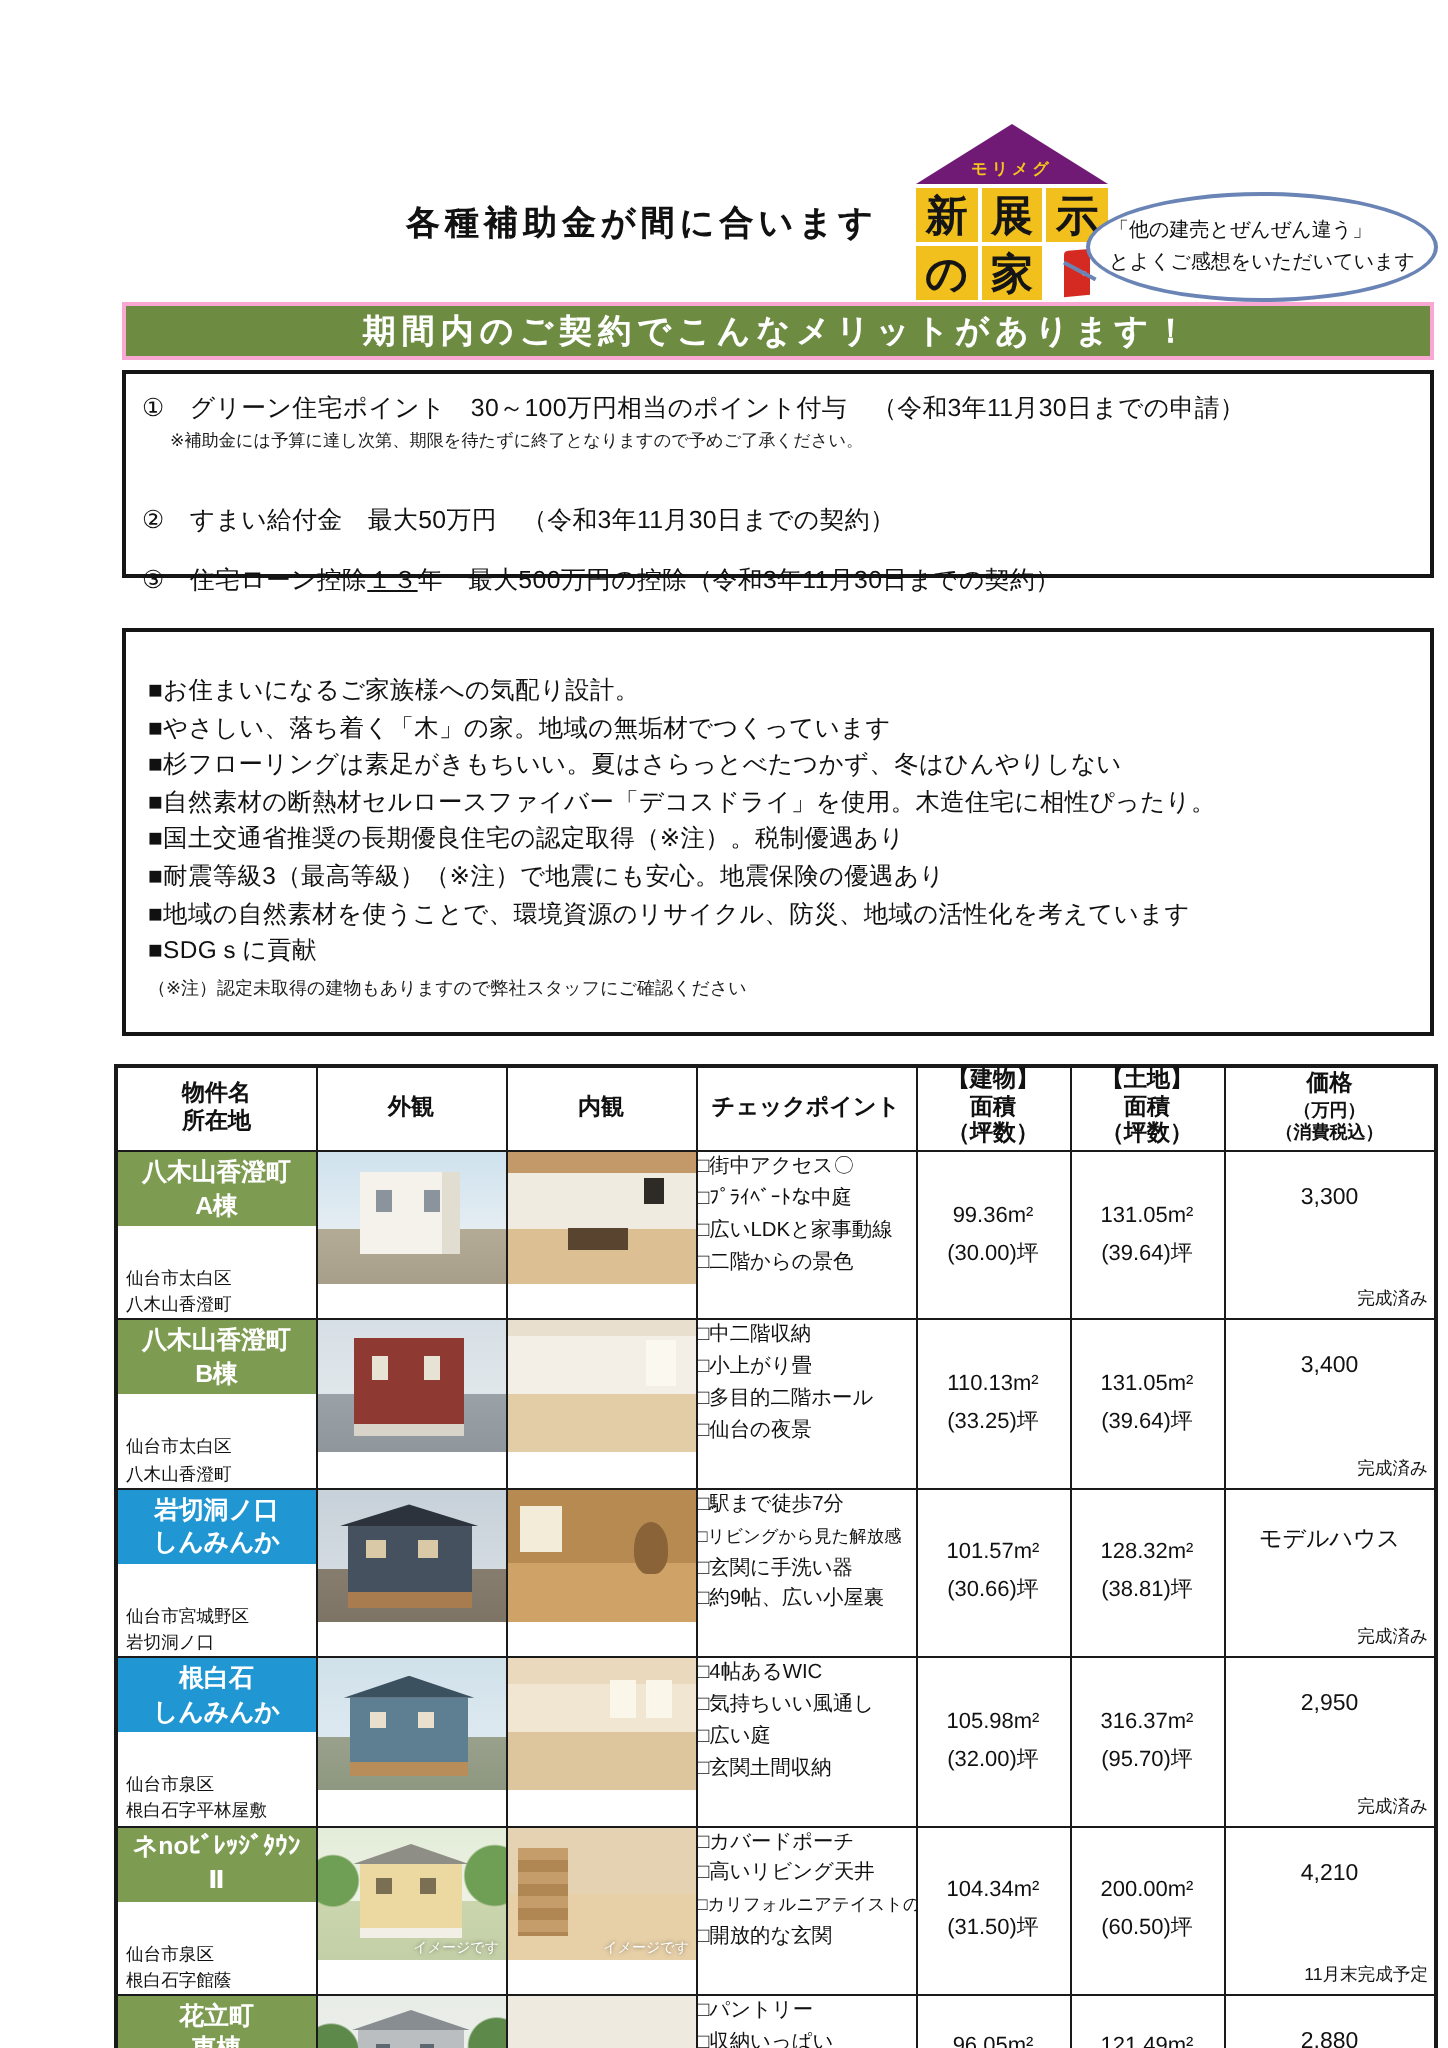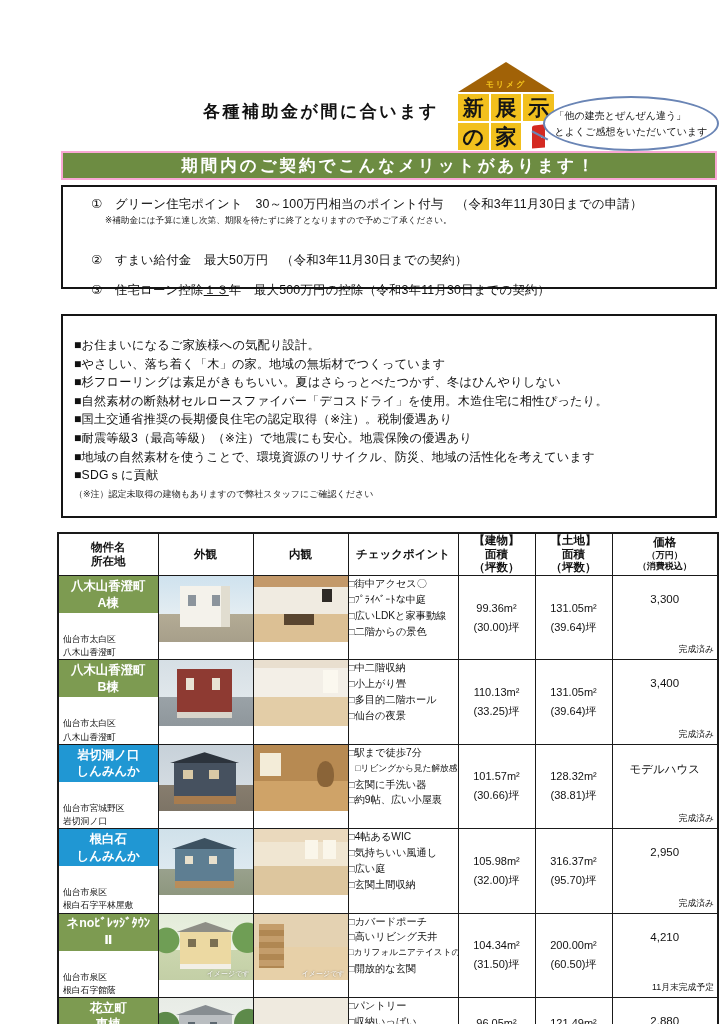--- a/index.html
+++ b/index.html
@@ -3,21 +3,21 @@
 <meta charset="utf-8">
 <style>
   html,body{margin:0;padding:0;background:#fff;}
   .page{position:relative;width:724px;height:1024px;background:#fff;overflow:hidden;
         font-family:"Liberation Sans","DejaVu Sans",sans-serif;color:#111;}
   .pre{white-space:pre-line;}
 
   
   .title{position:absolute;left:203px;top:100px;font-size:17px;font-weight:bold;letter-spacing:2.5px;}
   .logo{position:absolute;left:458px;top:62px;width:96px;height:88px;}
-  .logo-roof{position:relative;height:30px;background:#a16207;
+  .logo-roof{position:relative;height:30px;background:#701a75;
              clip-path:polygon(50% 0,100% 100%,0 100%);
              display:flex;align-items:flex-end;justify-content:center;
              color:#f5c51c;font-size:8px;font-weight:bold;letter-spacing:2px;padding-bottom:2px;box-sizing:border-box;font-family:Liberation Mono, monospace;}
   .logo-grid{display:grid;grid-template-columns:repeat(3,1fr);gap:2px;margin-top:2px;}
   .logo-cell{background:#f2c01d;color:#151515;font-weight:bold;font-size:21px;height:27px;
              display:flex;align-items:center;justify-content:center;}
   .logo-cell.doorbox{background:#fff;}
   .door{width:13px;height:23px;background:#d42a22;border-radius:2px 2px 0 0;transform:skewY(-5deg);position:relative;}
   .door::after{content:"";position:absolute;right:2px;top:11px;width:2px;height:2px;background:#fff;border-radius:50%;}
   .bubble{position:absolute;left:543px;top:96px;width:176px;height:55px;box-sizing:border-box;
@@ -28,21 +28,21 @@
           border-bottom:2px solid #6a85b5;transform:rotate(28deg);background:transparent;}
 
   
   .banner{position:absolute;left:61px;top:151px;width:656px;height:29px;box-sizing:border-box;
           background:#6d8c42;border:2px solid #f9a8d4;color:#fff;
           font-size:16.5px;font-weight:bold;letter-spacing:3px;
           display:flex;align-items:center;justify-content:center;}
 
   
   .box{position:absolute;left:61px;width:656px;box-sizing:border-box;border:2.5px solid #151515;background:#fff;}
-  .box1{top:185px;height:104px;padding:9px 28px;}
+  .box1{top:185px;height:104px;padding:9px 8px;}
   .box2{top:314px;height:204px;padding:20px 11px;}
   .item{margin:0;font-size:12.4px;letter-spacing:.2px;}
   .item.mt1{margin-top:25px;} .item.mt2{margin-top:13px;}
   .note{margin:2px 0 0 14px;font-size:8.6px;color:#1c1c1c;}
   .ul{text-decoration:underline;}
   .feat{margin:0;font-size:12.2px;line-height:18.6px;letter-spacing:.2px;}
   .box2 .note{margin:3px 0 0 0;font-size:9px;}
 
   
   .proptable{position:absolute;left:57px;top:532px;width:660px;border-collapse:collapse;table-layout:fixed;
@@ -53,21 +53,21 @@
   .proptable tbody tr{height:69px;}
   .namecell{vertical-align:top;text-align:center;}
   .name-band{min-height:37px;display:flex;align-items:center;justify-content:center;
              color:#fff;font-weight:bold;font-size:12.4px;line-height:1.35;white-space:pre-line;}
   .name-band[data-color="green"]{background:#7d9b51;}
   .name-band[data-color="blue"]{background:#2097d3;}
   .addr{font-size:8.8px;text-align:left;padding:20px 2px 0 4px;line-height:1.5;white-space:pre-line;}
   .photocell{padding:1px;vertical-align:top;}
   .checkcell{vertical-align:top;padding:3px 2px 0 4px;font-size:10.2px;line-height:15.9px;}
   .cp{white-space:nowrap;overflow:hidden;}
-  .cp.sm{font-size:8.7px;text-align:right;}
+  .cp.sm{font-size:8.7px;}
   .areacell{vertical-align:middle;text-align:center;font-size:11px;line-height:19px;}
   .pricecell{vertical-align:top;text-align:center;font-size:11.5px;position:relative;}
   .price{margin-top:17px;}
   .status{position:absolute;right:3px;bottom:3px;font-size:8.8px;}
 
   
   .photo{position:relative;width:100%;height:66px;overflow:hidden;}
   .house{position:absolute;}
   .house::after{content:"";position:absolute;left:16%;top:22%;width:15%;height:26%;}
   .wm{position:absolute;right:3px;bottom:1px;font-size:7px;color:#fff;text-shadow:0 0 2px rgba(0,0,0,.55);}

